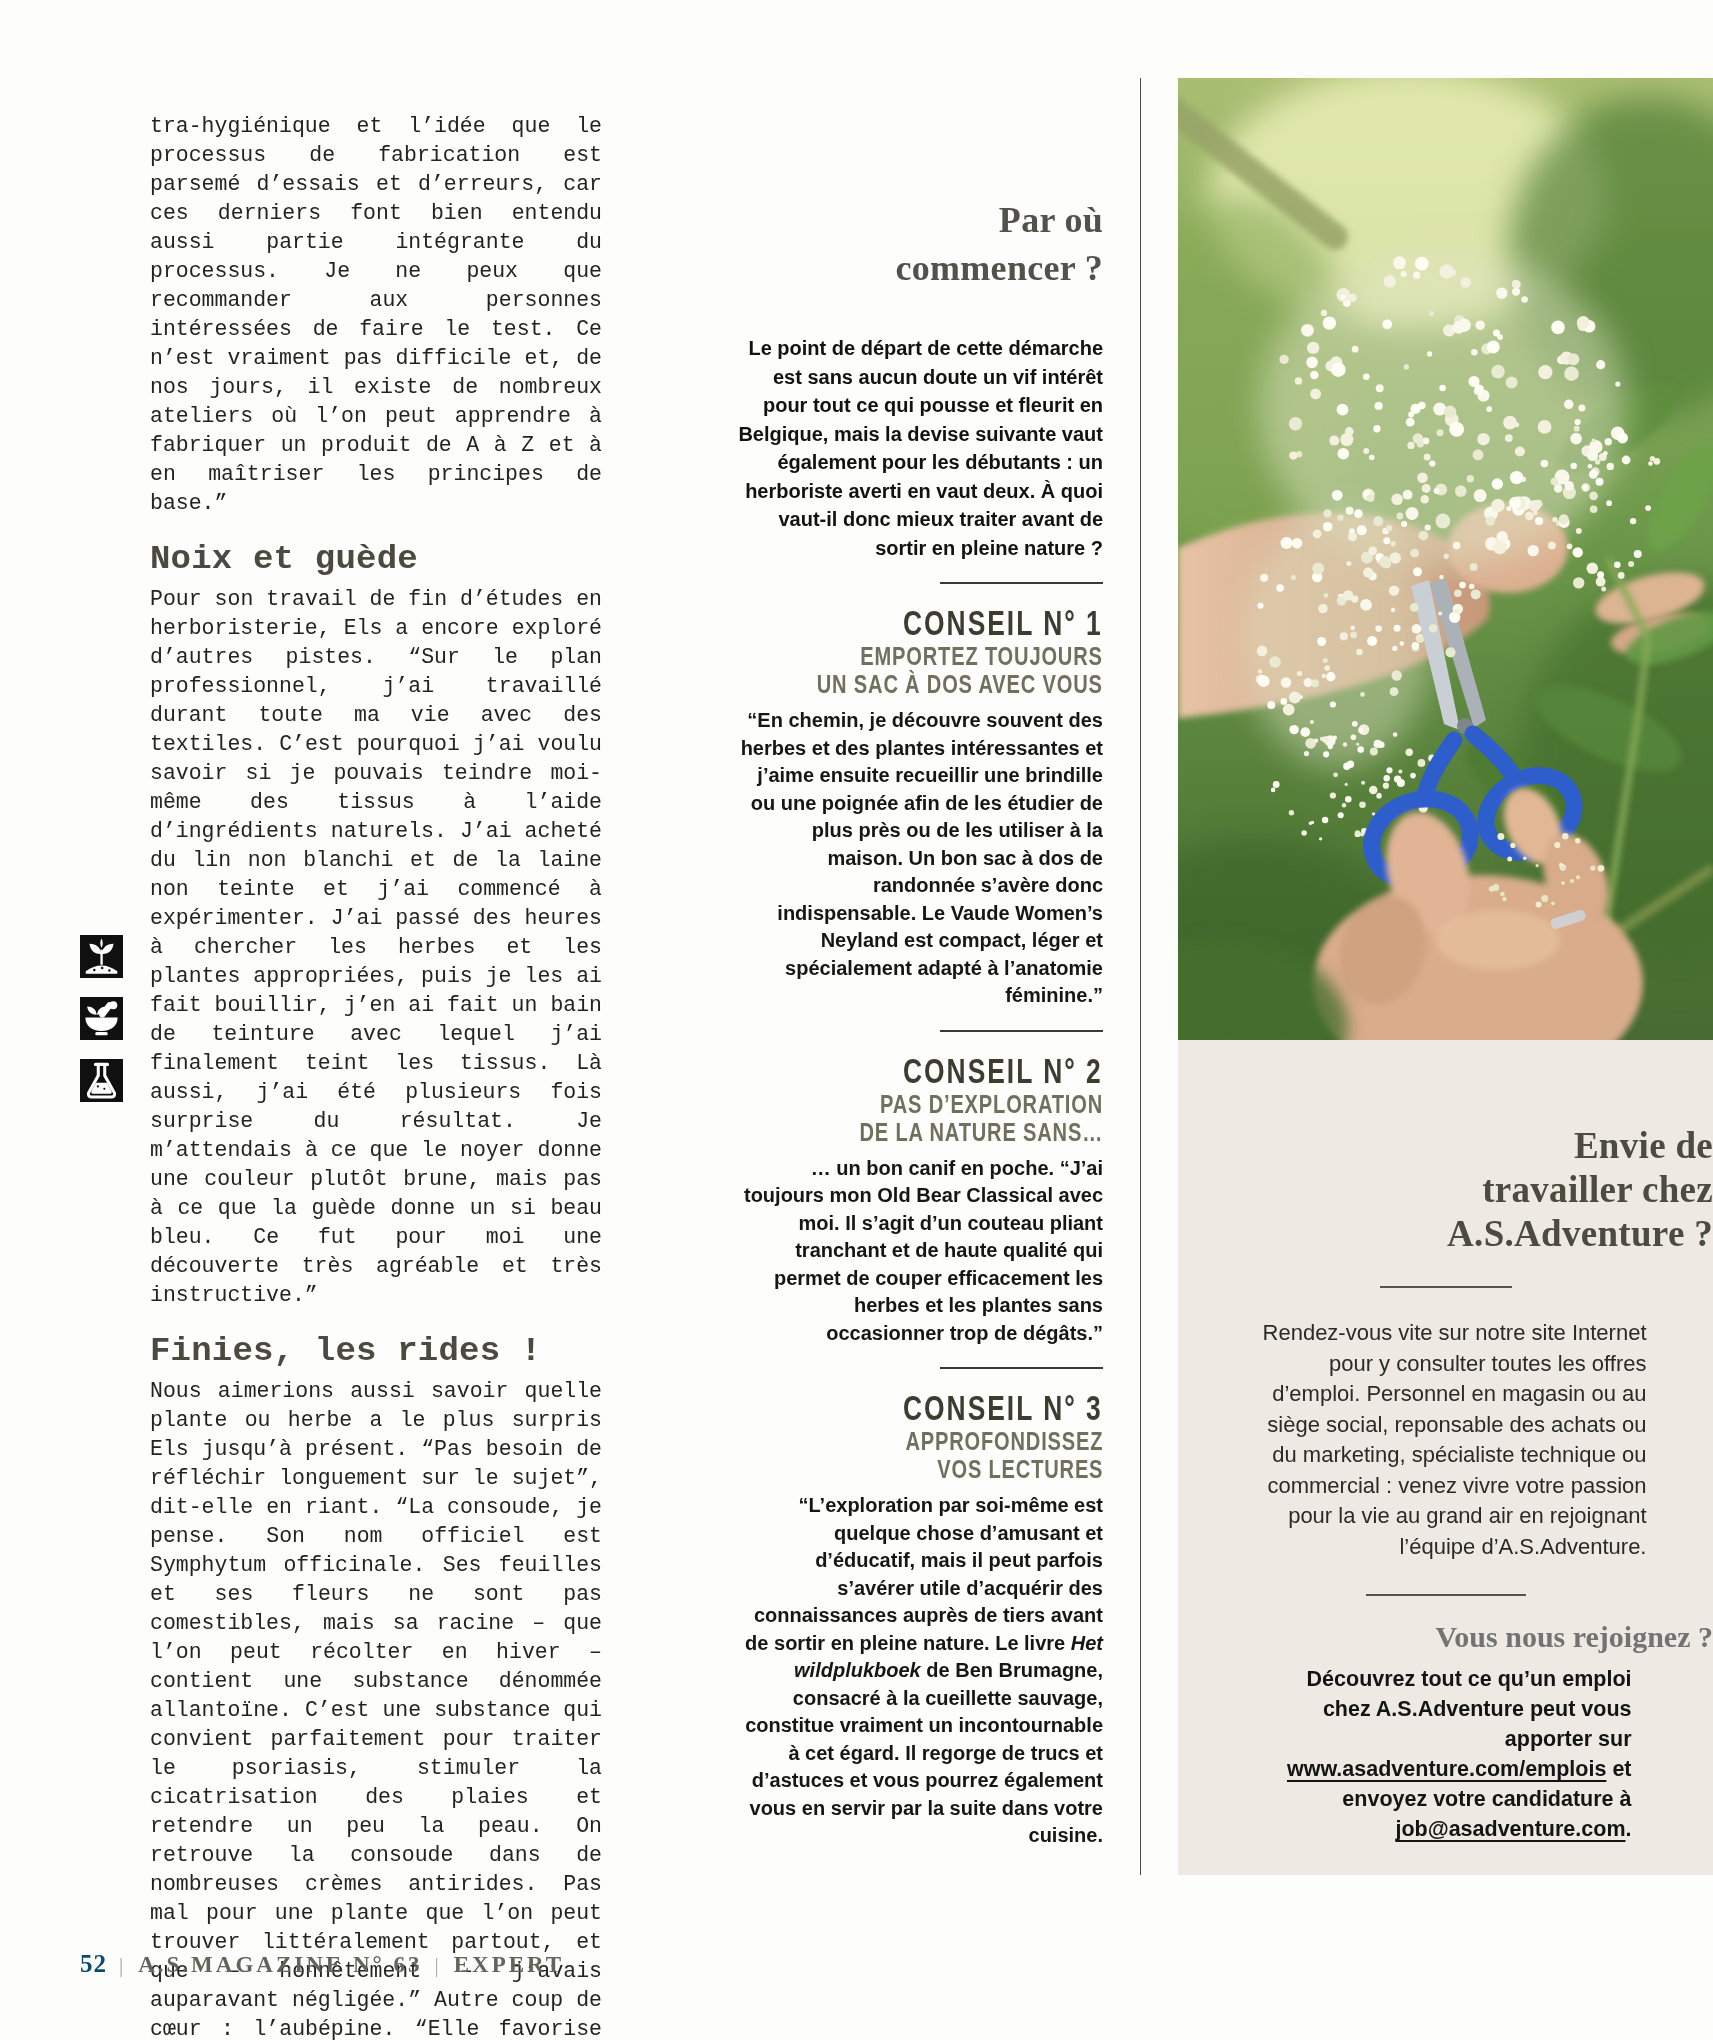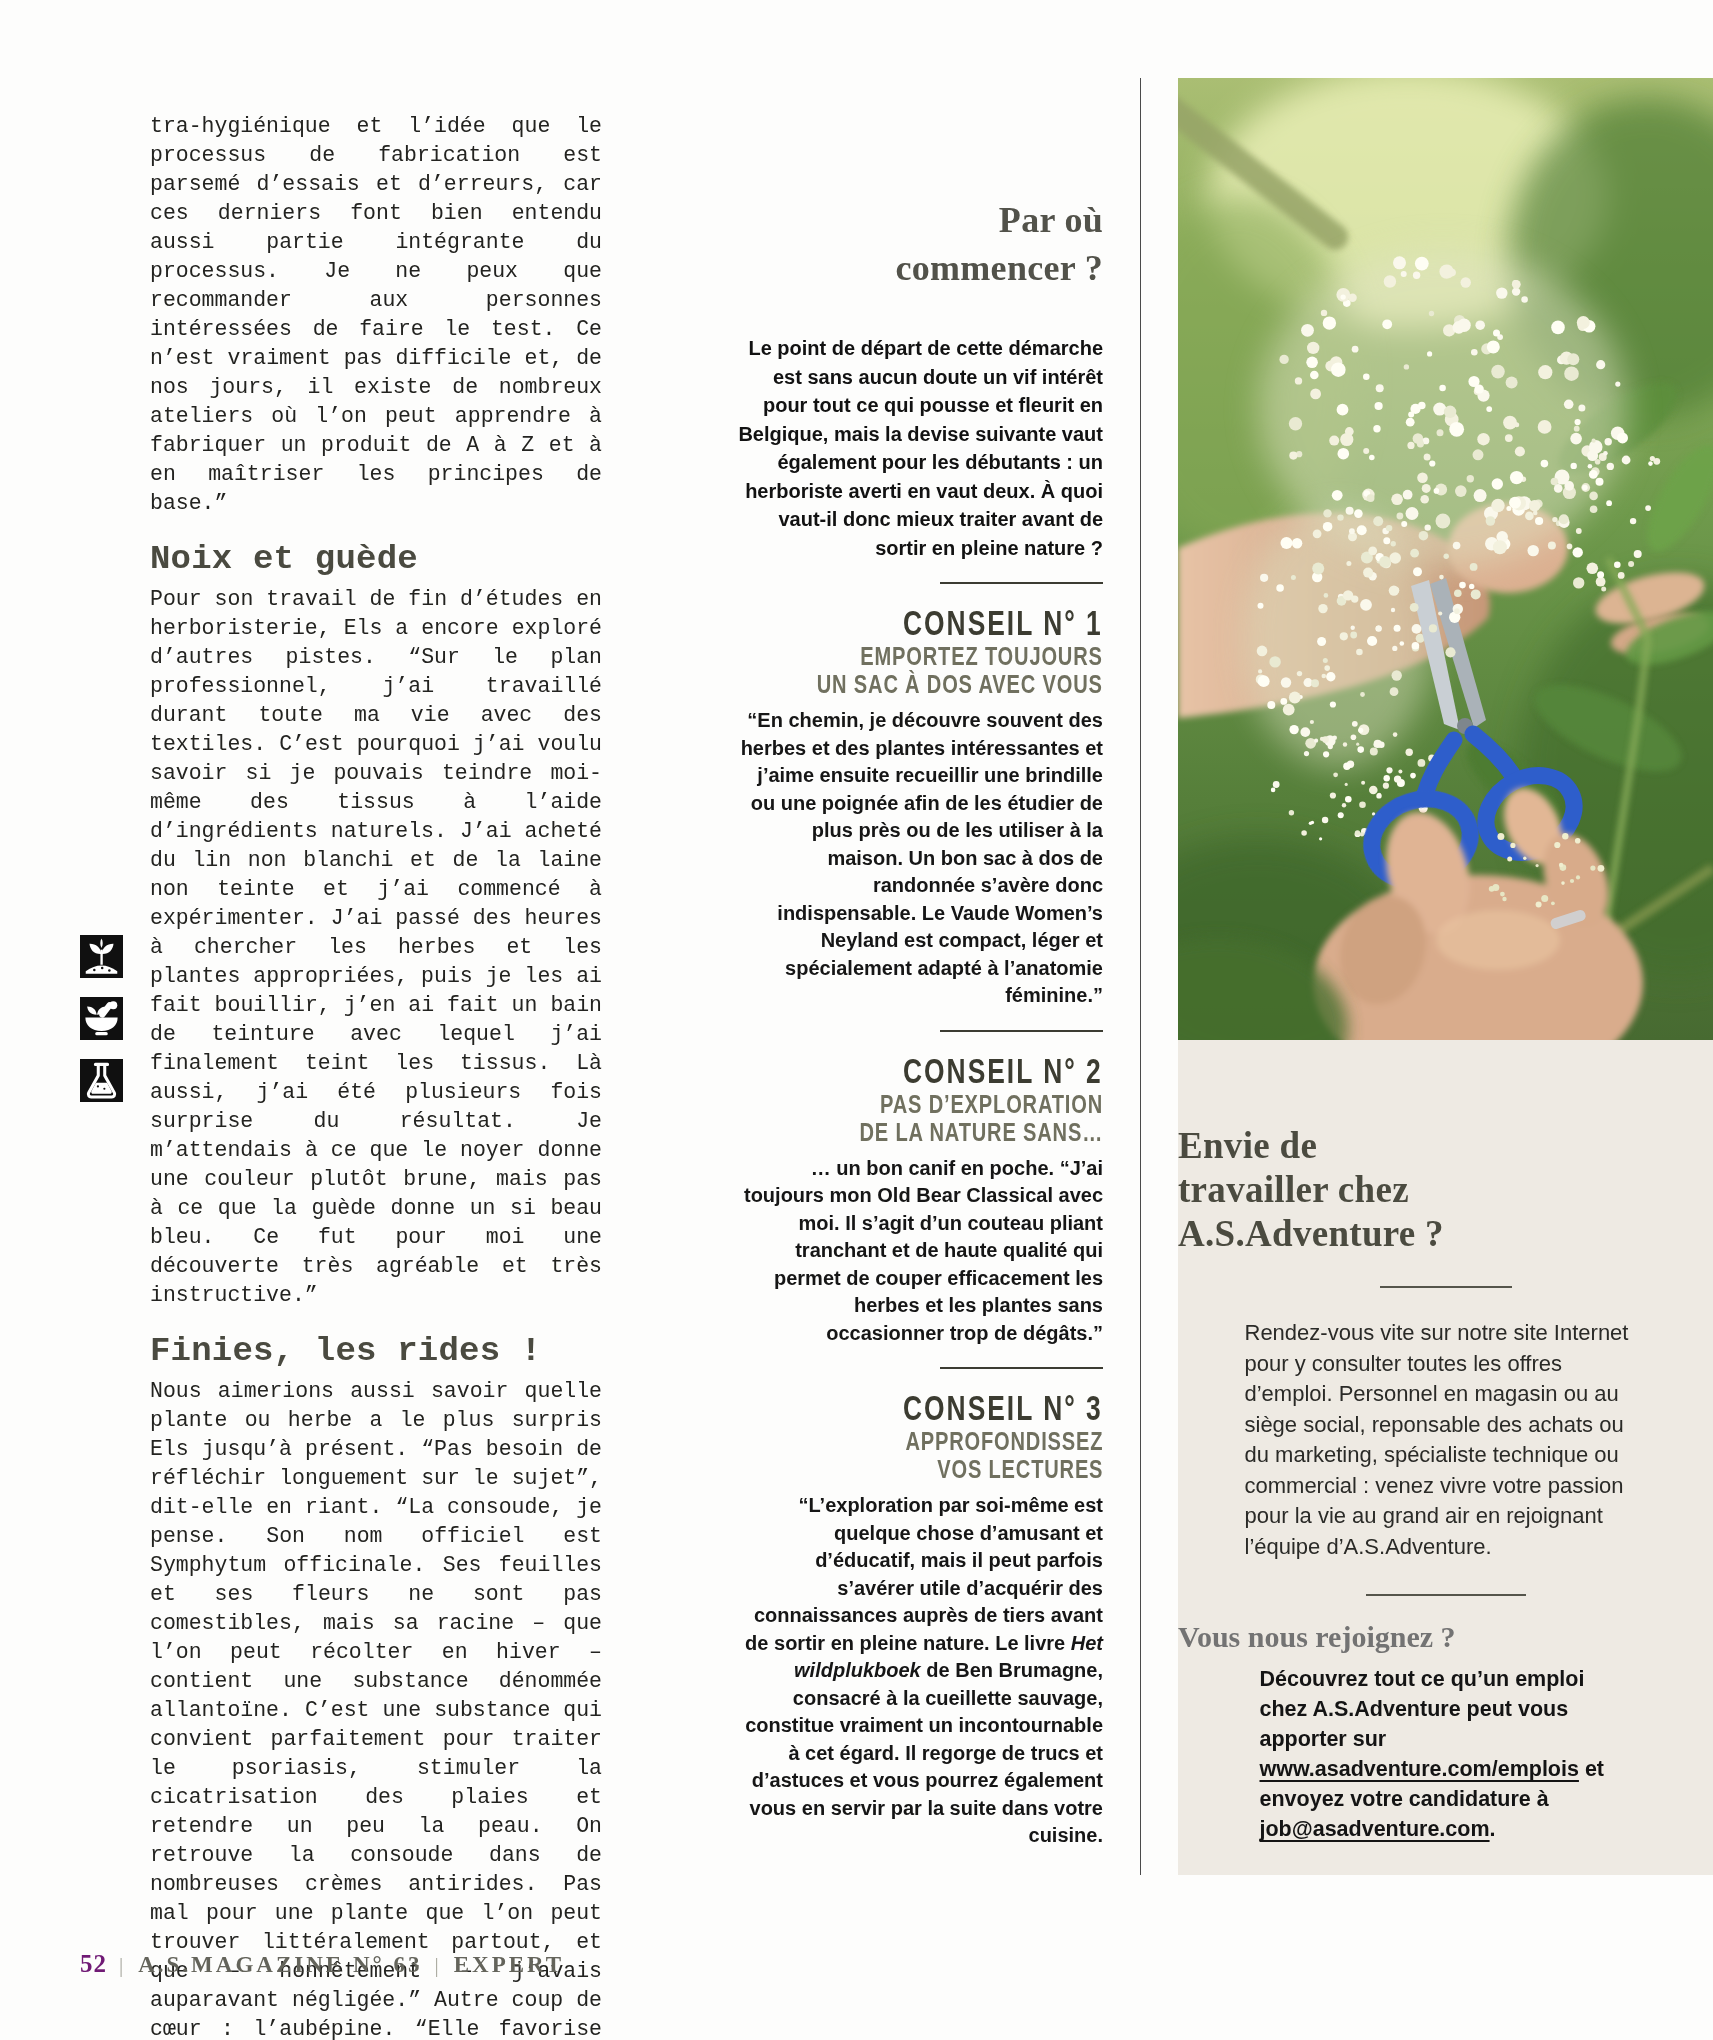--- a/index.html
+++ b/index.html
@@ -30,34 +30,34 @@
   .tip-subtitle{margin:1px 0 10px 0;}
   .tip-body{margin:0;font-weight:700;font-size:20px;line-height:27.5px;color:#161616;}
   .tip-body .i{font-style:italic;}
   
   .vrule{position:absolute;left:1140px;top:78px;width:1px;height:1797px;background:#4a4a4a;}
   
   .photo{position:absolute;left:1178px;top:78px;width:535px;height:962px;overflow:hidden;}
   .photo svg{display:block;}
   
   .jobbox{position:absolute;left:1178px;top:1040px;width:535px;height:835px;background:#eeeae3;
-          text-align:left;font-family:"Liberation Sans",sans-serif;}
+          text-align:right;font-family:"Liberation Sans",sans-serif;}
   .jhead{margin:84px 0 0 0;font-family:"Liberation Serif",serif;font-weight:700;
          font-size:37px;line-height:44px;color:#4b4b40;letter-spacing:.3px;}
   .jrule{width:132px;height:2px;background:#55554b;margin:30px auto 30px auto;}
   .jrule2{width:160px;margin:32px auto 24px auto;}
   .jbody{margin:16px auto;width:402px;font-size:22px;line-height:30.5px;color:#2a2a27;}
   .jsub{margin:0 0 10px 0;font-family:"Liberation Serif",serif;font-weight:700;
         font-size:30px;color:#737373;}
   .jcta{margin:0 auto;width:372px;font-weight:700;font-size:21.5px;line-height:30px;color:#141414;}
   .jlink{text-decoration:underline;text-decoration-thickness:2px;text-underline-offset:4px;color:#141414;}
   
   .footer{position:absolute;left:80px;top:1950px;font-family:"Liberation Serif",serif;
           font-weight:700;color:#64645b;font-size:23px;letter-spacing:3px;white-space:nowrap;}
-  .fnum{color:#701a75;font-size:25px;letter-spacing:1px;}
+  .fnum{color:#0c4a6e;font-size:25px;letter-spacing:1px;}
   .fsep{color:#a8a89e;font-weight:400;padding:0 12px;font-size:21px;}
 </style>
 </head>
 <body>
 
 <div class="page">
 
   <div class="micon" style="top:935px;">
     <svg viewBox="0 0 24 24">
       <path d="M3.2,20.3 Q12,13.8 20.8,20.3 L20.8,21.6 L3.2,21.6 Z" fill="#fff"></path>

